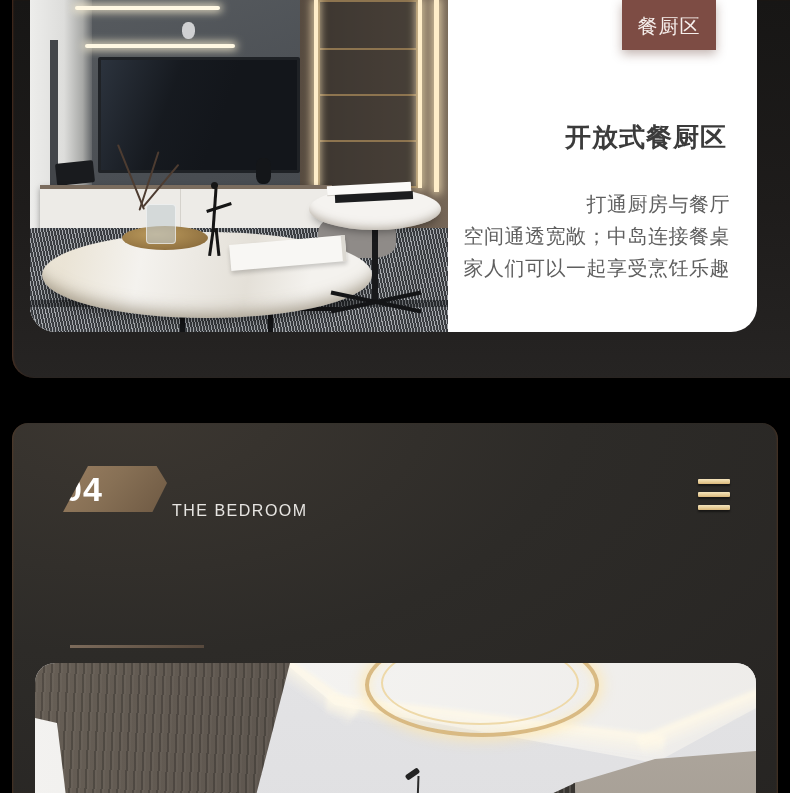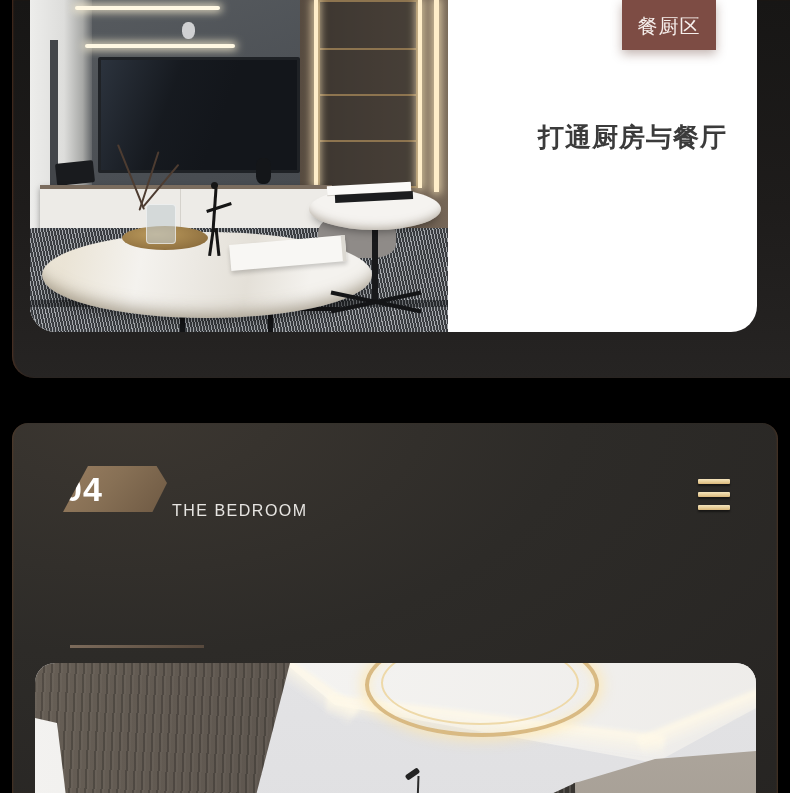--- a/index.html
+++ b/index.html
@@ -188,21 +188,26 @@
         <div class="pl-side-post"></div>
         <div class="pl-side-b1"></div>
           <div class="pl-side-b2"></div>
         <div class="pl-side"></div>
         <div class="pl-sbook1"></div>
           <div class="pl-sbook2"></div>
       </div>
 
       <div class="card-right">
         <div class="tag" style="background:#7d4c44;">餐厨区</div>
-        <h2 class="dining-h">打通厨房与餐厅</h2>
+        <h2 class="dining-h">开放式餐厨区</h2>
+        <p class="dining-body">
+          <span>打通厨房与餐厅</span><br>
+          <span>空间通透宽敞；中岛连接餐桌</span><br>
+          <span>家人们可以一起享受烹饪乐趣</span>
+        </p>
       </div>
     </div>
   </section>
 
   <div class="gap"></div>
 
   <section class="sec2">
     <div class="badge04">
       <span>04</span>
     </div>

